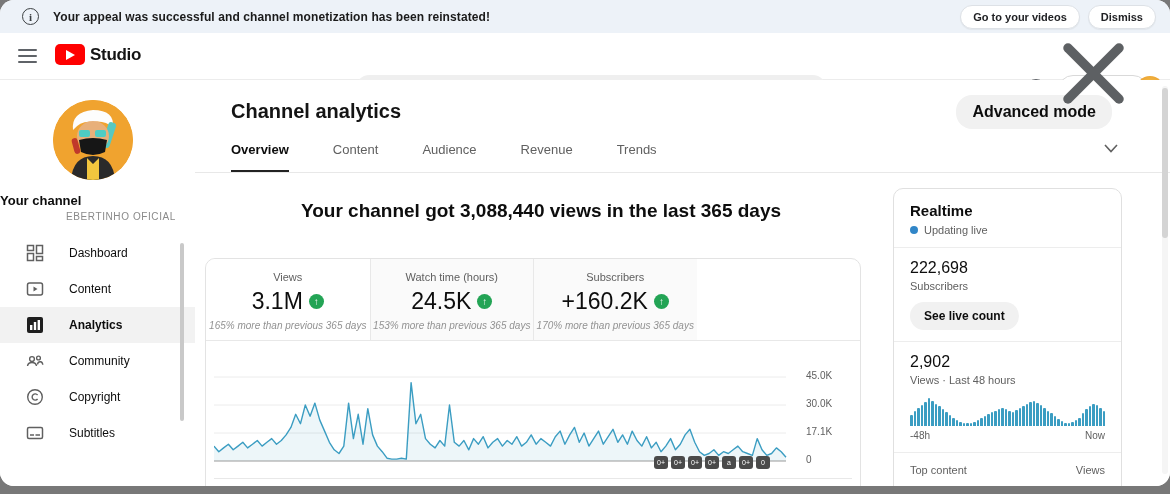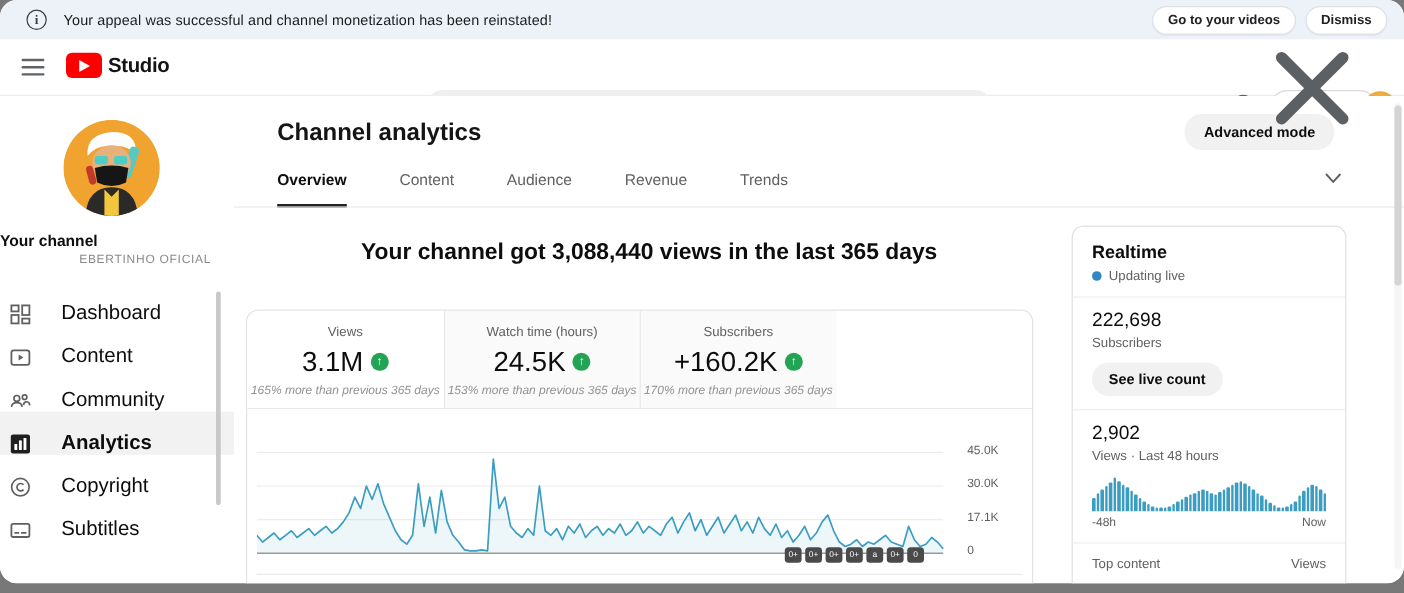--- a/index.html
+++ b/index.html
@@ -8,21 +8,21 @@
   .screen { position:relative; width:1170px; height:494px; background:#787878; }
   .window { position:absolute; left:0; top:0; width:1170px; height:486px;
     background:#fff; border-radius:14px; overflow:hidden; }
 
   
   .banner { position:absolute; left:0; top:0; right:0; height:33px; background:#edf2f8;
     display:flex; align-items:center; padding:0 14px; }
   .banner .info-ic { width:17px; height:17px; border:1.4px solid #3c4043; border-radius:50%;
     color:#3c4043; font-size:11px; font-weight:bold; display:flex; align-items:center;
     justify-content:center; margin:0 14px 0 8px; font-family:"Liberation Serif",serif; }
-  .banner .txt { font-size:12px; font-weight:normal; color:#1b1b1b; letter-spacing:.1px; }
+  .banner .txt { font-size:12px; font-weight:bold; color:#1b1b1b; letter-spacing:.1px; }
   .banner .sp { flex:1; }
   .banner button { background:#fff; border:1px solid #dde1e6; border-radius:14px;
     font-size:11px; font-weight:bold; color:#202124; padding:5px 12px; margin-left:8px;
     font-family:inherit; box-shadow:0 1px 1px rgba(0,0,0,.05); }
 
   
   .header { position:absolute; left:0; top:33px; right:0; height:47px; background:#fff;
     border-bottom:1px solid #ececec; }
   .burger { position:absolute; left:18px; top:16px; width:19px; height:14px; cursor:pointer; }
   .burger span { display:block; height:2px; background:#5f6368; margin-bottom:4px; border-radius:1px; }
@@ -50,35 +50,35 @@
 
   
   .sidebar { position:absolute; left:0; top:80px; width:195px; bottom:0; background:#fff; }
   .avatar-big { position:absolute; left:53px; top:20px; width:80px; height:80px; border-radius:50%;
     background:#f0a32f; overflow:hidden; }
   .chan-name { position:absolute; left:0; top:113px; width:186px; font-size:13px;
     font-weight:bold; color:#0d0d0d; }
   .chan-handle { position:absolute; left:0; top:131px; width:186px; text-align:center; font-size:10px;
     color:#8a8a8a; letter-spacing:.6px;margin-left:28px; }
   .nav { position:absolute; left:0; top:155px; right:0; }
-  .nav-item { height:36px; display:flex; align-items:flex-end; padding-left:8px; gap:25px;
-    font-size:17px; color:#0d0d0d; cursor:pointer; }
+  .nav-item { height:36px; display:flex; align-items:center; padding-left:26px; gap:25px;
+    font-size:12px; color:#0d0d0d; cursor:pointer; }
   .nav-item.active { background:#f2f2f2; font-weight:bold; }
   .nav-item .ic { width:18px; height:18px; display:flex; align-items:center; justify-content:center; color:#606060;}
   .side-scroll { position:absolute; left:180px; top:163px; width:4px; height:178px; background:#c9c9c9; border-radius:2px; }
 
   
   .main { position:absolute; left:195px; top:80px; right:0; bottom:0; background:#fff; }
   .pg-title { position:absolute; left:36px; top:20px; font-size:20px; font-weight:bold; color:#141414; }
   .tabs { position:absolute; left:36px; top:62px; display:flex; gap:44px; }
   .tab { font-size:13px; color:#606060; padding-bottom:13px; cursor:pointer; }
   .tab.active { color:#0d0d0d; font-weight:bold; border-bottom:3px solid #222; }
   .tabline { position:absolute; left:0; right:0; top:92px; border-top:1px solid #e8e8e8; }
   .adv-btn { position:absolute; right:58px; top:15px; background:#f1f1f1; border:none; border-radius:16px;
-    padding:8px 16px; font-size:12px; font-weight:bold; color:#0d0d0d; font-family:inherit; }
+    padding:8px 16px; font-size:16px; font-weight:bold; color:#0d0d0d; font-family:inherit; }
   .daterange { position:absolute; right:80px; top:52px; text-align:left; }
   .daterange .rng { font-size:11px; color:#606060; }
   .daterange .preset { font-size:14px; color:#0d0d0d; margin-top:2px; }
   .chev { position:absolute; right:52px; top:64px; color:#606060; }
   .headline { position:absolute; left:18px; top:120px; width:656px; text-align:center;
     font-size:19px; font-weight:bold; color:#0d0d0d; }
 
   
   .mcard { position:absolute; left:10px; top:178px; width:656px; height:280px;
     border:1px solid #e3e3e3; border-radius:10px; background:#fff; }
@@ -204,41 +204,41 @@
         </div>
         <div class="nav-item">
           <span class="ic">
             <svg width="18" height="18" viewBox="0 0 18 18">
               <rect x="1.5" y="3" width="15" height="12" rx="2" fill="none" stroke="#606060" stroke-width="1.5"></rect>
               <path d="M7.5,6.5 L11.5,9 L7.5,11.5 Z" fill="#606060"></path>
             </svg>
             </span>
           <span>Content</span>
         </div>
+        <div class="nav-item active">
+          <span class="ic">
+            <svg width="18" height="18" viewBox="0 0 18 18">
+              <rect x="1" y="1" width="16" height="16" rx="2" fill="#1f1f1f"></rect>
+              <rect x="4" y="9" width="2.4" height="5" fill="#fff"></rect>
+              <rect x="7.8" y="6" width="2.4" height="8" fill="#fff"></rect>
+              <rect x="11.6" y="4" width="2.4" height="10" fill="#fff"></rect>
+            </svg>
+            </span>
+          <span>Analytics</span>
+        </div>
         <div class="nav-item">
           <span class="ic">
             <svg width="18" height="18" viewBox="0 0 18 18" fill="none" stroke="#606060" stroke-width="1.4">
               <circle cx="6" cy="7" r="2.4"></circle>
                 <circle cx="12.5" cy="6" r="1.9"></circle>
               <path d="M1.5,14 Q2,10.5 6,10.5 Q10,10.5 10.5,14"></path>
               <path d="M11.5,12.5 Q12,9.5 14.5,9.8 Q16.5,10 16.8,12.8"></path>
             </svg>
             </span>
           <span>Community</span>
-        </div>
-        <div class="nav-item active">
-          <span class="ic">
-            <svg width="18" height="18" viewBox="0 0 18 18">
-              <rect x="1" y="1" width="16" height="16" rx="2" fill="#1f1f1f"></rect>
-              <rect x="4" y="9" width="2.4" height="5" fill="#fff"></rect>
-              <rect x="7.8" y="6" width="2.4" height="8" fill="#fff"></rect>
-              <rect x="11.6" y="4" width="2.4" height="10" fill="#fff"></rect>
-            </svg>
-            </span>
-          <span>Analytics</span>
         </div>
         <div class="nav-item">
           <span class="ic">
             <svg width="18" height="18" viewBox="0 0 18 18" fill="none" stroke="#606060" stroke-width="1.4">
               <circle cx="9" cy="9" r="7.3"></circle>
               <path d="M11.6,7 A3.1,3.1 0 1 0 11.6,11"></path>
             </svg>
             </span>
           <span>Copyright</span>
         </div>

